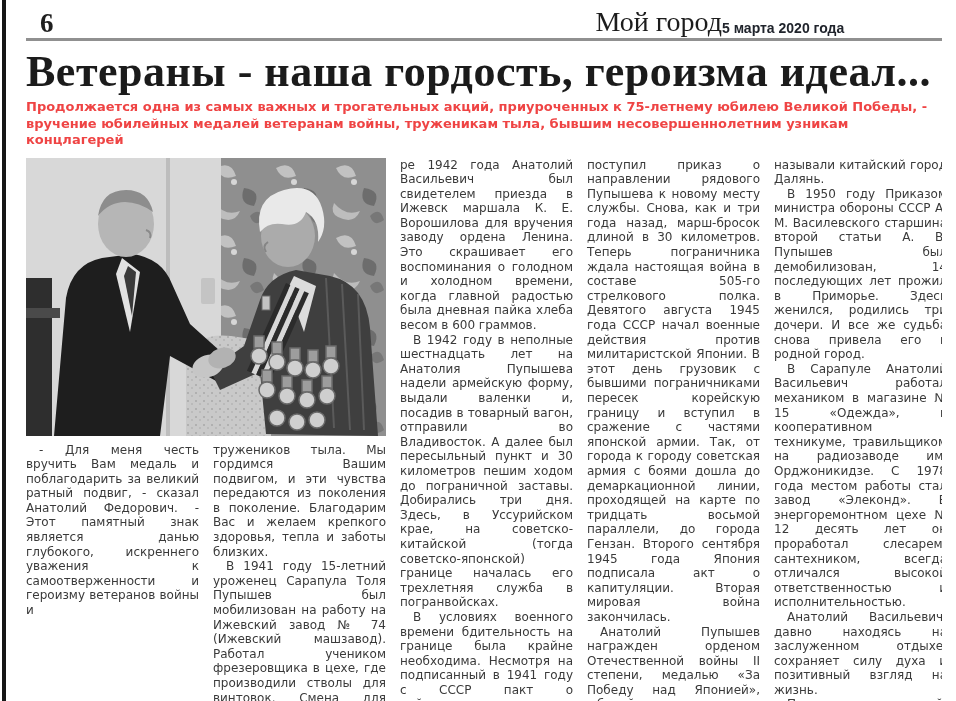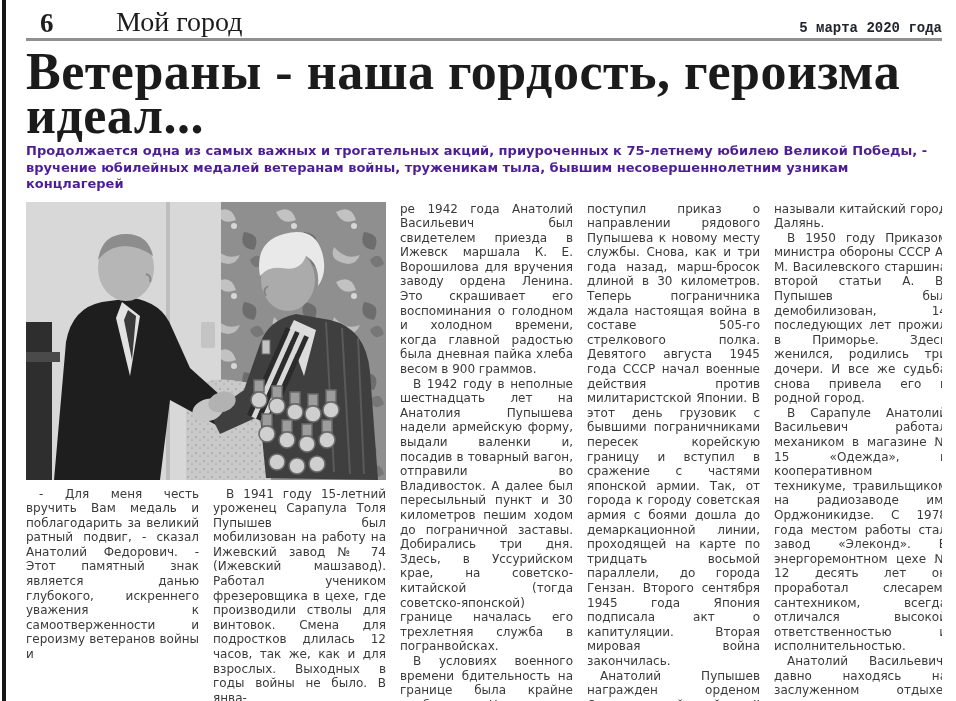--- a/index.html
+++ b/index.html
@@ -25,45 +25,45 @@
     align-items: end;
     padding-top: 8px;
     height: 34px;
   }
   .pagenum {
     font-family: "Liberation Serif", serif;
     font-weight: bold; font-size: 27px; line-height: 26px;
     color: #1f1f1f; padding-left: 14px;
   }
   .masthead {
-    text-align: left;
+    text-align: right;
     font-family: "Liberation Serif", serif;
     font-size: 28px; line-height: 28px; color: #1c1c1c;
   }
   .issue {
-    text-align: right;
-    font-family: Liberation Mono, monospace;
+    text-align: left;
+    font-family: Liberation Sans, sans-serif;
     font-weight: bold; font-size: 14px; line-height: 16px;
     color: #20242c;
   }
   .hdr-rule { height: 3px; background: #909090; margin-top: 4px; }
 
   
   h1.headline {
     font-family: "Liberation Serif", serif;
     font-weight: bold;
-    font-size: 52px; line-height: 44px;
+    font-size: 44px; line-height: 44px;
     letter-spacing: 0.5px;
     color: #1b1b1b;
     margin: 9px 0 5px 0;
   }
   .lede {
     font-weight: bold;
     font-size: 13px; line-height: 16.5px;
-    color: #4c1d95;
+    color: #ef4444;
     max-width: 928px;
     margin: 0 0 9px 0;
   }
 
   
   .content { display: flex; gap: 14px; height: 553px; overflow: hidden; }
   .col {
     flex: 0 0 173px; width: 173px;
     font-size: 12px; line-height: 14.6px;
     text-align: justify;
@@ -188,27 +188,28 @@
           <ellipse cx="182" cy="208" rx="16" ry="11" fill="#c6c6c6" transform="rotate(-18 182 208)"></ellipse>
           <ellipse cx="196" cy="200" rx="14" ry="10" fill="#b2b2b2" transform="rotate(-18 196 200)"></ellipse>
         </svg>
       </div>
 
       <div class="cols2">
         <div class="col">
           <p class="par">- Для меня честь вручить Вам медаль и поблагодарить за великий ратный подвиг, - сказал Анатолий Федорович. - Этот памятный знак является данью глубокого, искреннего уважения к самоотверженности и героизму ветеранов войны и</p>
         </div>
         <div class="col">
+          <p class="cont">тружеников тыла. Мы гордимся Вашим подвигом, и эти чувства передаются из поколения в поколение. Благодарим Вас и желаем крепкого здоровья, тепла и заботы близких.</p>
           <p class="par">В 1941 году 15-летний уроженец Сарапула Толя Пупышев был мобилизован на работу на Ижевский завод № 74 (Ижевский машзавод). Работал учеником фрезеровщика в цехе, где производили стволы для винтовок. Смена для подростков длилась 12 часов, так же, как и для взрослых. Выходных в годы войны не было. В янва-</p>
         </div>
       </div>
     </div>
 
     <div class="col">
-      <p class="cont">ре 1942 года Анатолий Васильевич был свидетелем приезда в Ижевск маршала К. Е. Ворошилова для вручения заводу ордена Ленина. Это скрашивает его воспоминания о голодном и холодном времени, когда главной радостью была дневная пайка хлеба весом в 900 граммов.</p>
+      <p class="cont">ре 1942 года Анатолий Васильевич был свидетелем приезда в Ижевск маршала К. Е. Ворошилова для вручения заводу ордена Ленина. Это скрашивает его воспоминания о голодном и холодном времени, когда главной радостью была дневная пайка хлеба весом в 600 граммов.</p>
       <p class="par">В 1942 году в неполные шестнадцать лет на Анатолия Пупышева надели армейскую форму, выдали валенки и, посадив в товарный вагон, отправили во Владивосток. А далее был пересыльный пункт и 30 километров пешим ходом до пограничной заставы. Добирались три дня. Здесь, в Уссурийском крае, на советско-китайской (тогда советско-японской) границе началась его трехлетняя служба в погранвойсках.</p>
       <p class="par">В условиях военного времени бдительность на границе была крайне необходима. Несмотря на подписанный в 1941 году с СССР пакт о нейтралитете, японцы постоянно совершали попытки проникновения на советскую территорию различных разведывательных групп. Шла Вторая мировая война, и здесь, на Дальнем Востоке, тоже проходила линия невидимого фронта.</p>
 
     </div>
 
     <div class="col">
       <p class="cont">поступил приказ о направлении рядового Пупышева к новому месту службы. Снова, как и три года назад, марш-бросок длиной в 30 километров. Теперь пограничника ждала настоящая война в составе 505-го стрелкового полка. Девятого августа 1945 года СССР начал военные действия против милитаристской Японии. В этот день грузовик с бывшими пограничниками пересек корейскую границу и вступил в сражение с частями японской армии. Так, от города к городу советская армия с боями дошла до демаркационной линии, проходящей на карте по тридцать восьмой параллели, до города Гензан. Второго сентября 1945 года Япония подписала акт о капитуляции. Вторая мировая война закончилась.</p>
       <p class="par">Анатолий Пупышев награжден орденом Отечественной войны II степени, медалью «За Победу над Японией», юбилейными медалями. Мирная страница жизни началась для солдата-победителя новым поворотом в судьбе. Его направили в ряды Дальневосточного военно-морского флота. Зеленая фуражка сменилась матросской бескозыркой. Местом службы стала комендатура порта Дайрен. Так японцы</p>
     </div>
 

